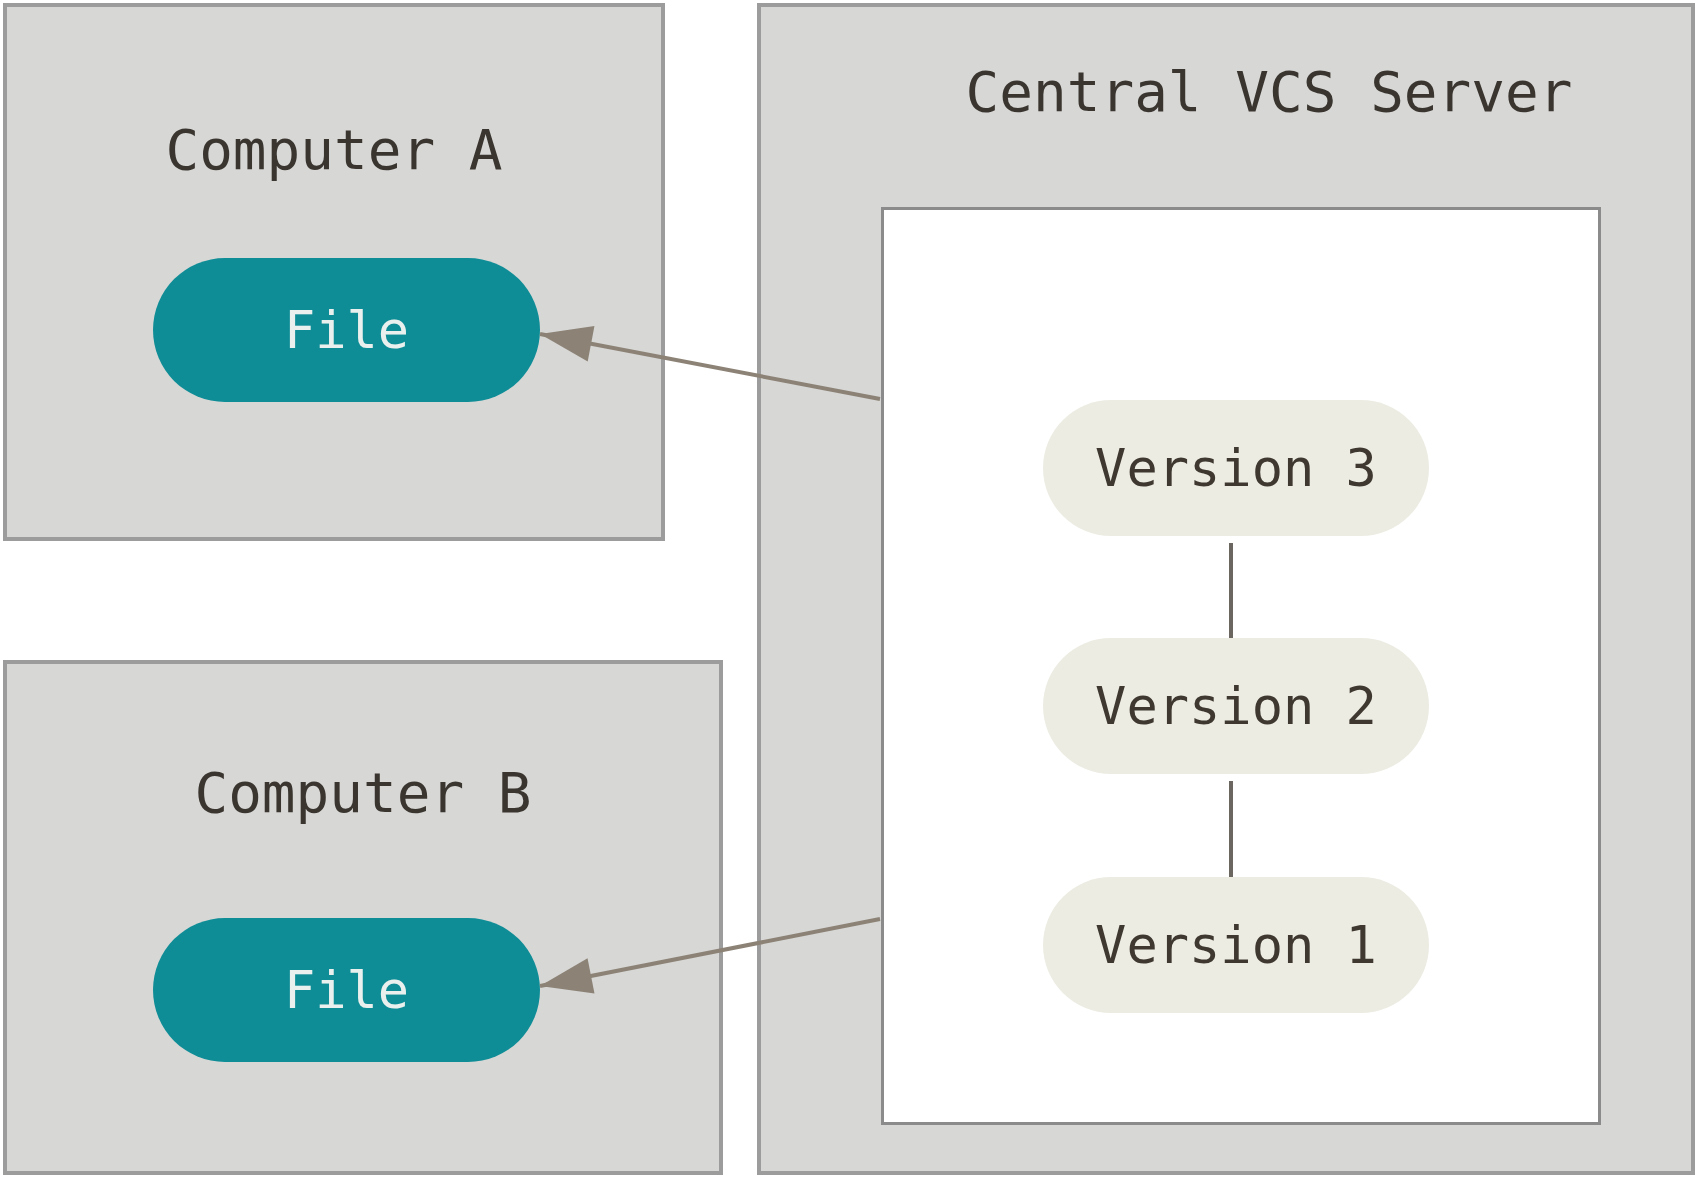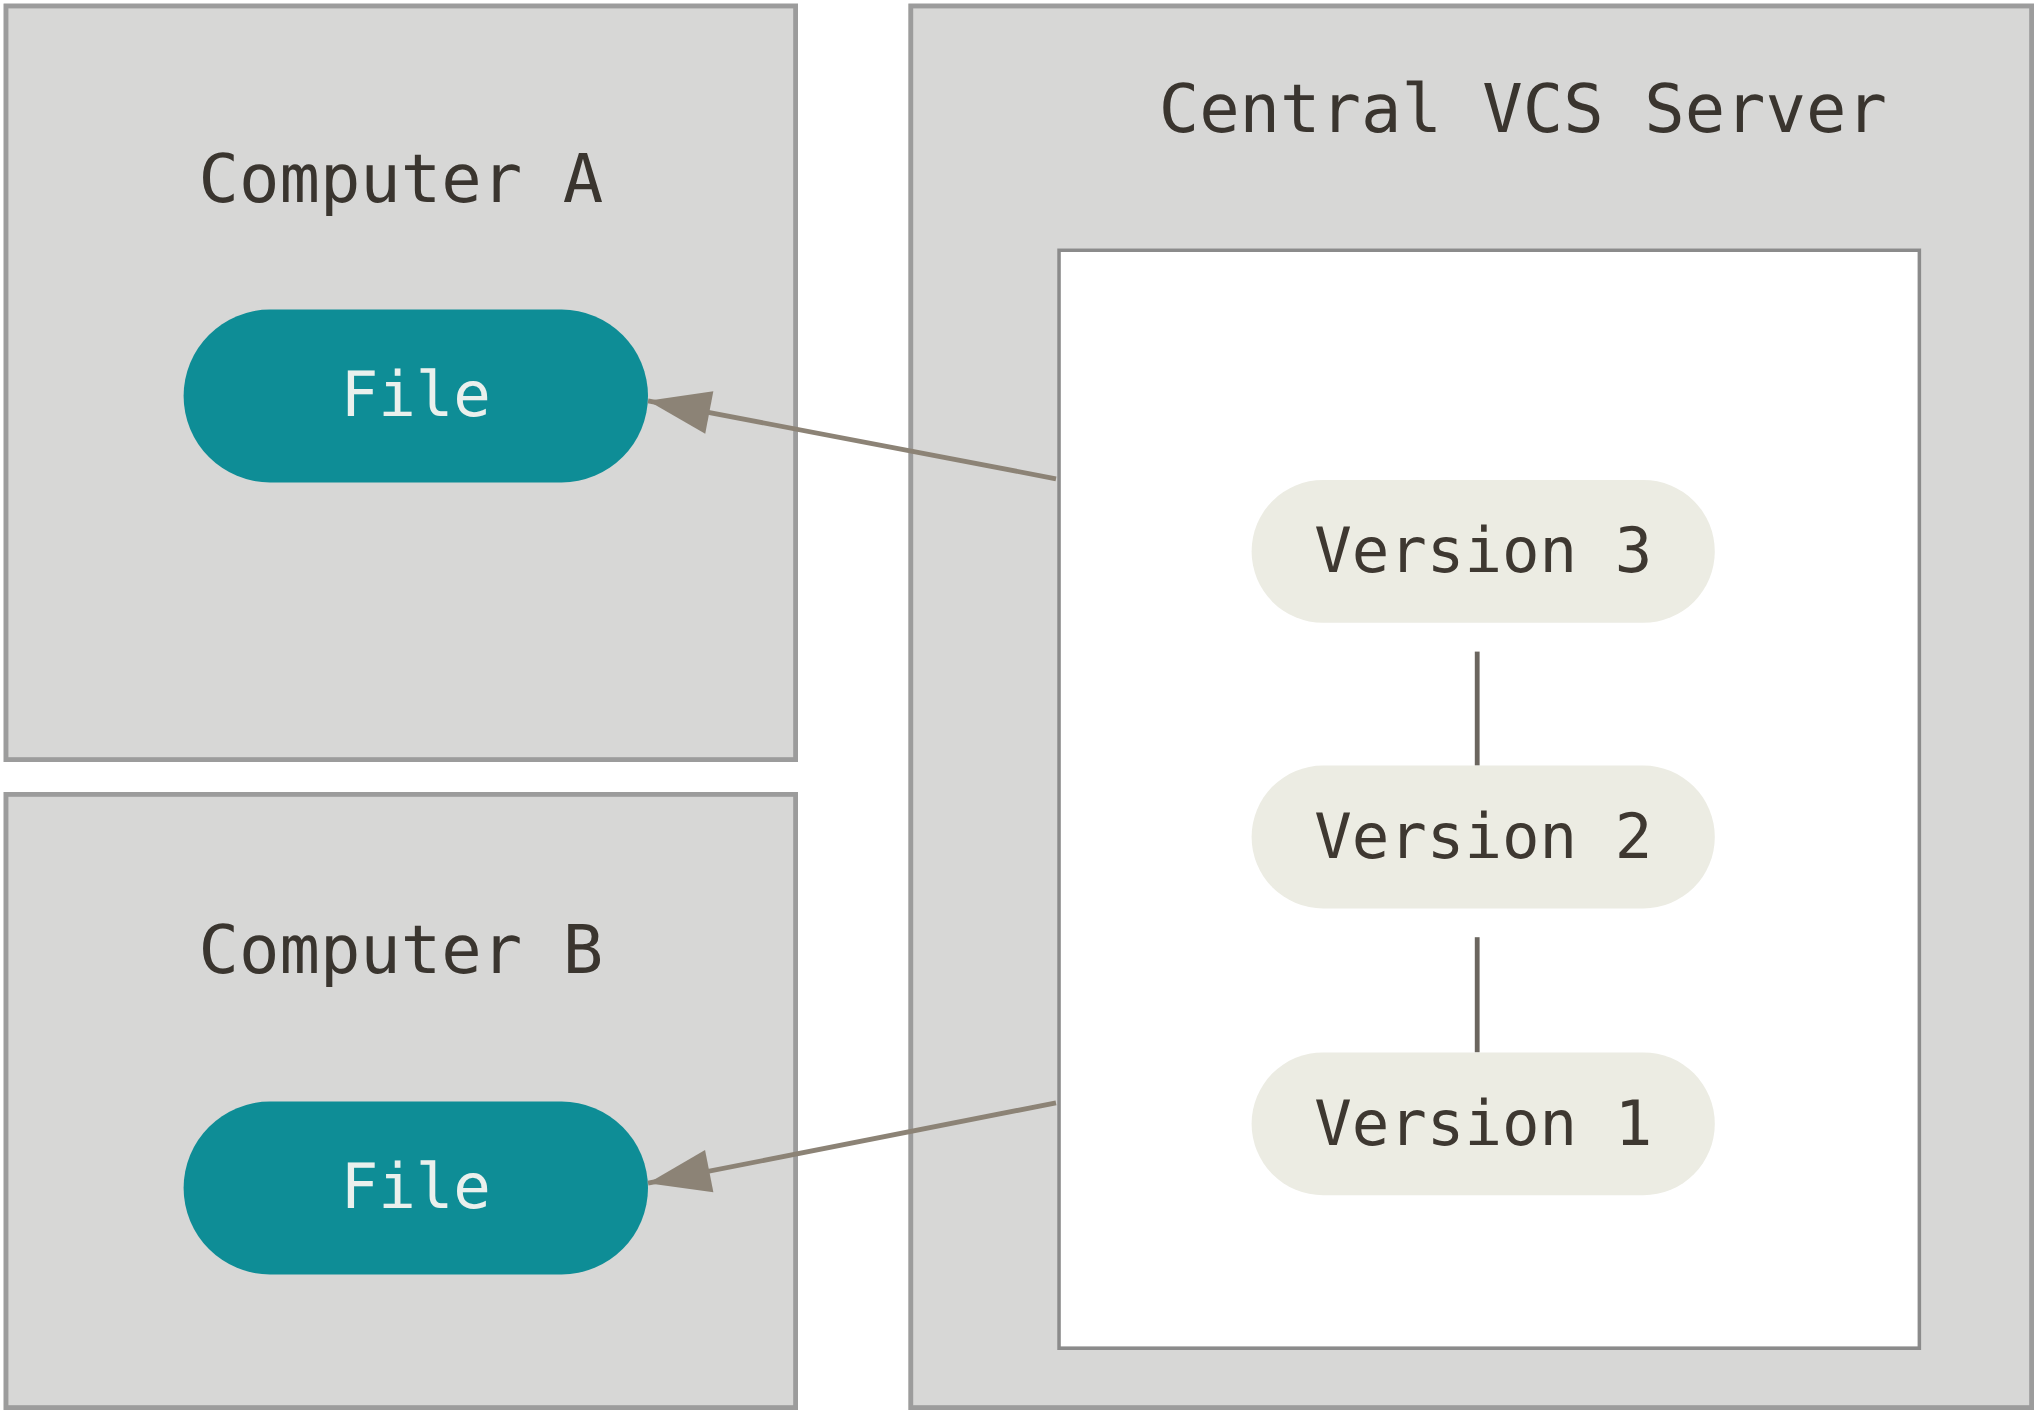--- a/index.html
+++ b/index.html
@@ -14,22 +14,22 @@
     height: 1180px;
     background: #ffffff;
     overflow: hidden;
   }
   .gray-box {
     position: absolute;
     box-sizing: border-box;
     background: var(--box-fill, #D7D7D6);
     border: 4px solid var(--box-border, #9C9C9C);
   }
-  .computer-a { left: 3px;   top: 3px;   width: 662px; height: 632px; }
-  .computer-b { left: 3px;   top: 660px; width: 662px; height: 515px; }
+  .computer-a { left: 3px;   top: 3px;   width: 662px; height: 538px; }
+  .computer-b { left: 3px;   top: 660px; width: 720px; height: 515px; }
   .server     { left: 757px; top: 3px;   width: 938px; height: 1172px; }
 
   .box-title {
     position: absolute;
     left: 0;
     width: 100%;
     text-align: center;
     font-size: 56px;
     line-height: 1.0;
     letter-spacing: 0;
@@ -69,21 +69,21 @@
     align-items: center;
     justify-content: center;
   }
   .computer-a .file-pill { top: 251px; }
   .computer-b .file-pill { top: 254px; }
 
   .version-pill {
     position: absolute;
     left: 159px;
     width: 386px;
-    height: 119px;
+    height: 136px;
     border-radius: 72px;
     background: var(--version-fill, #ECECE3);
     color: var(--version-text, #3E3831);
     font-size: 52px;
     display: flex;
     align-items: center;
     justify-content: center;
   }
   .v3 { top: 190px; }
   .v2 { top: 428px; }

